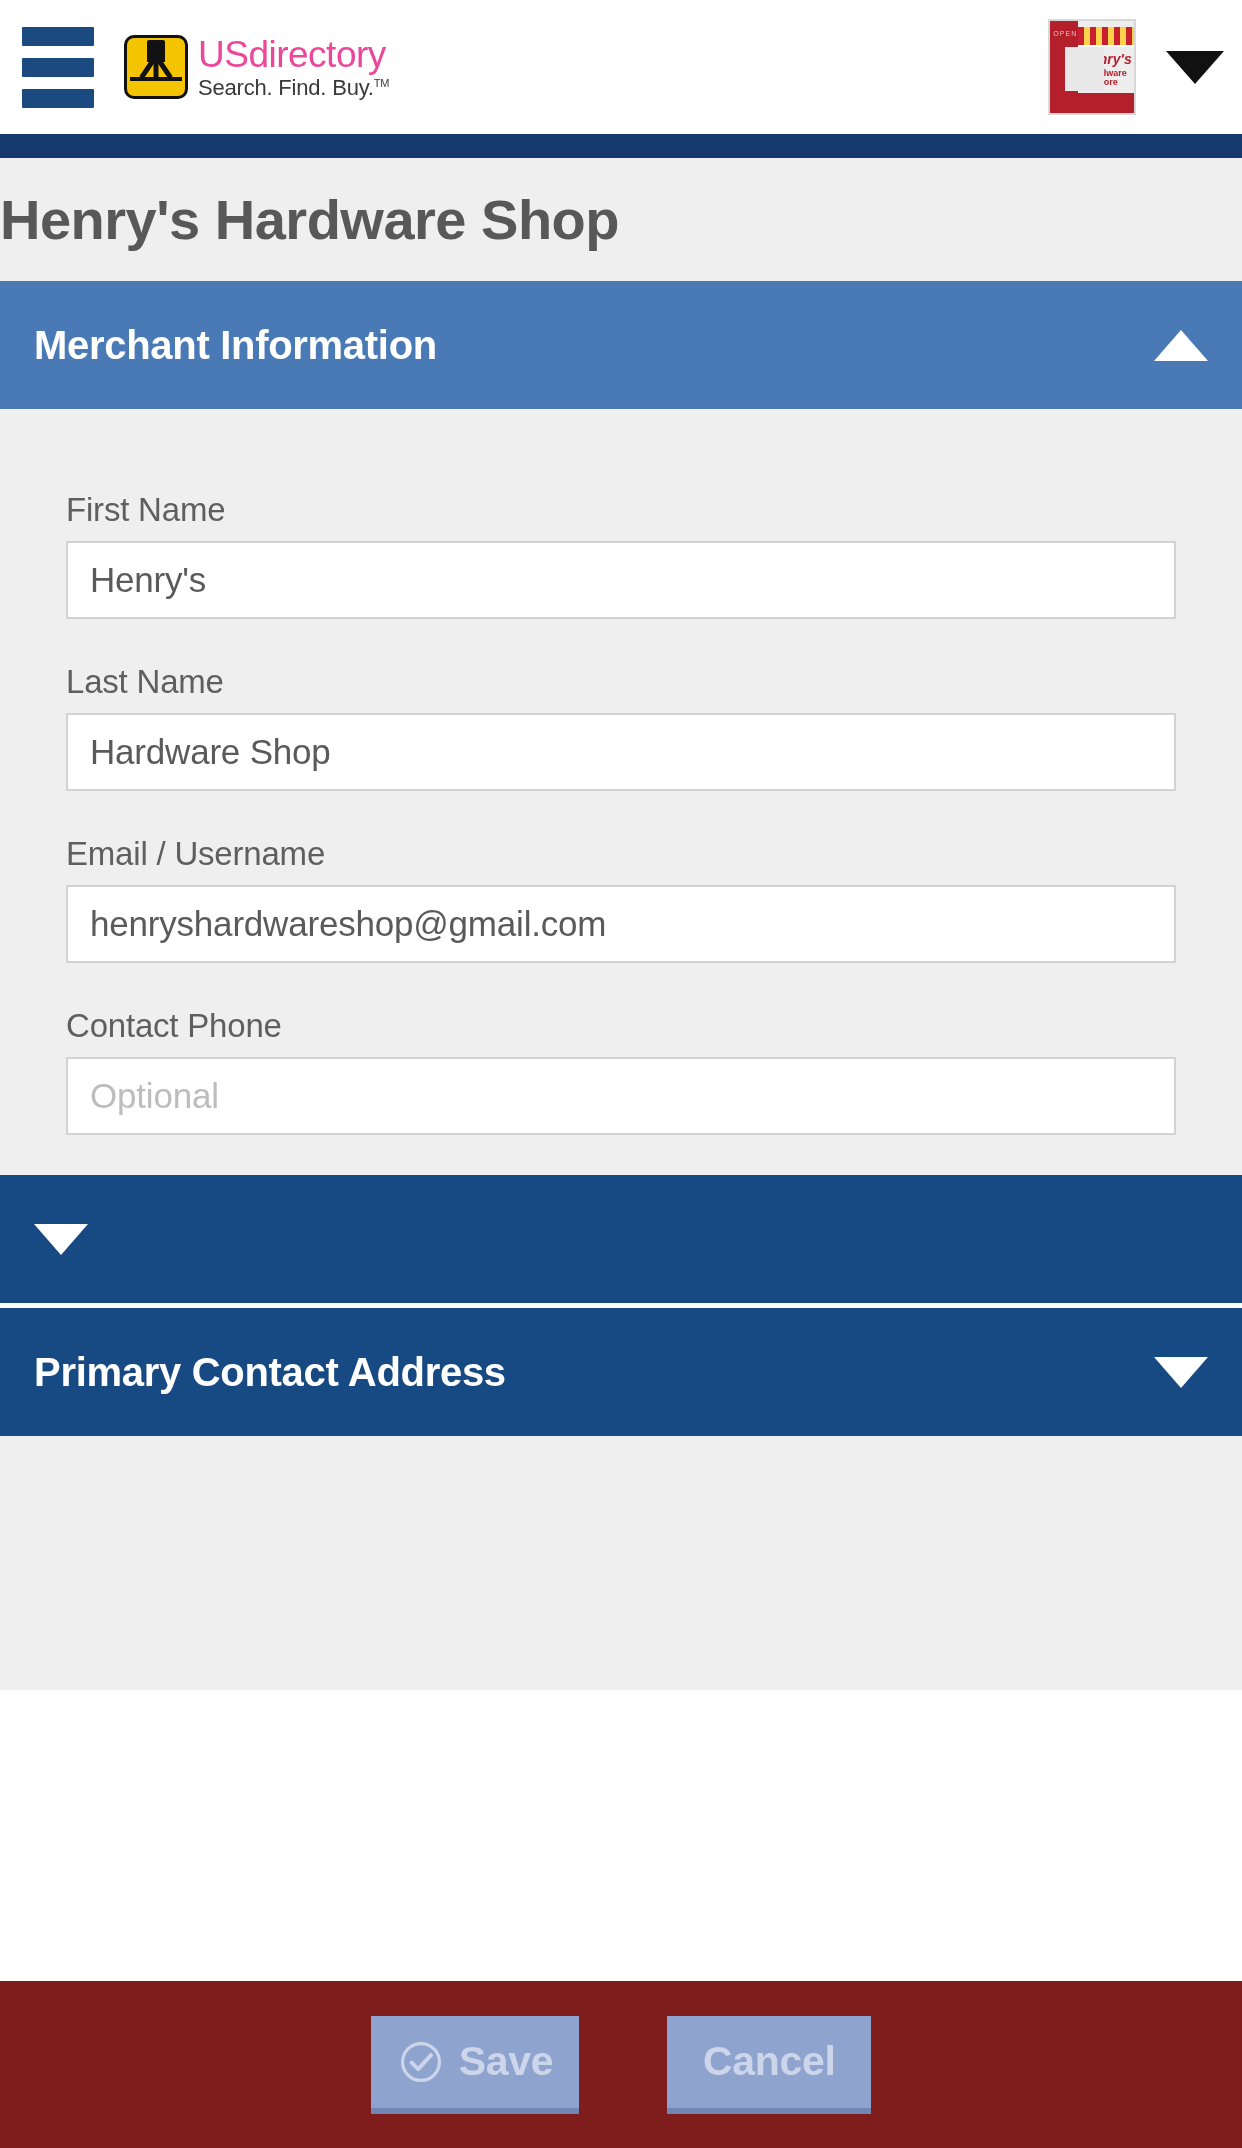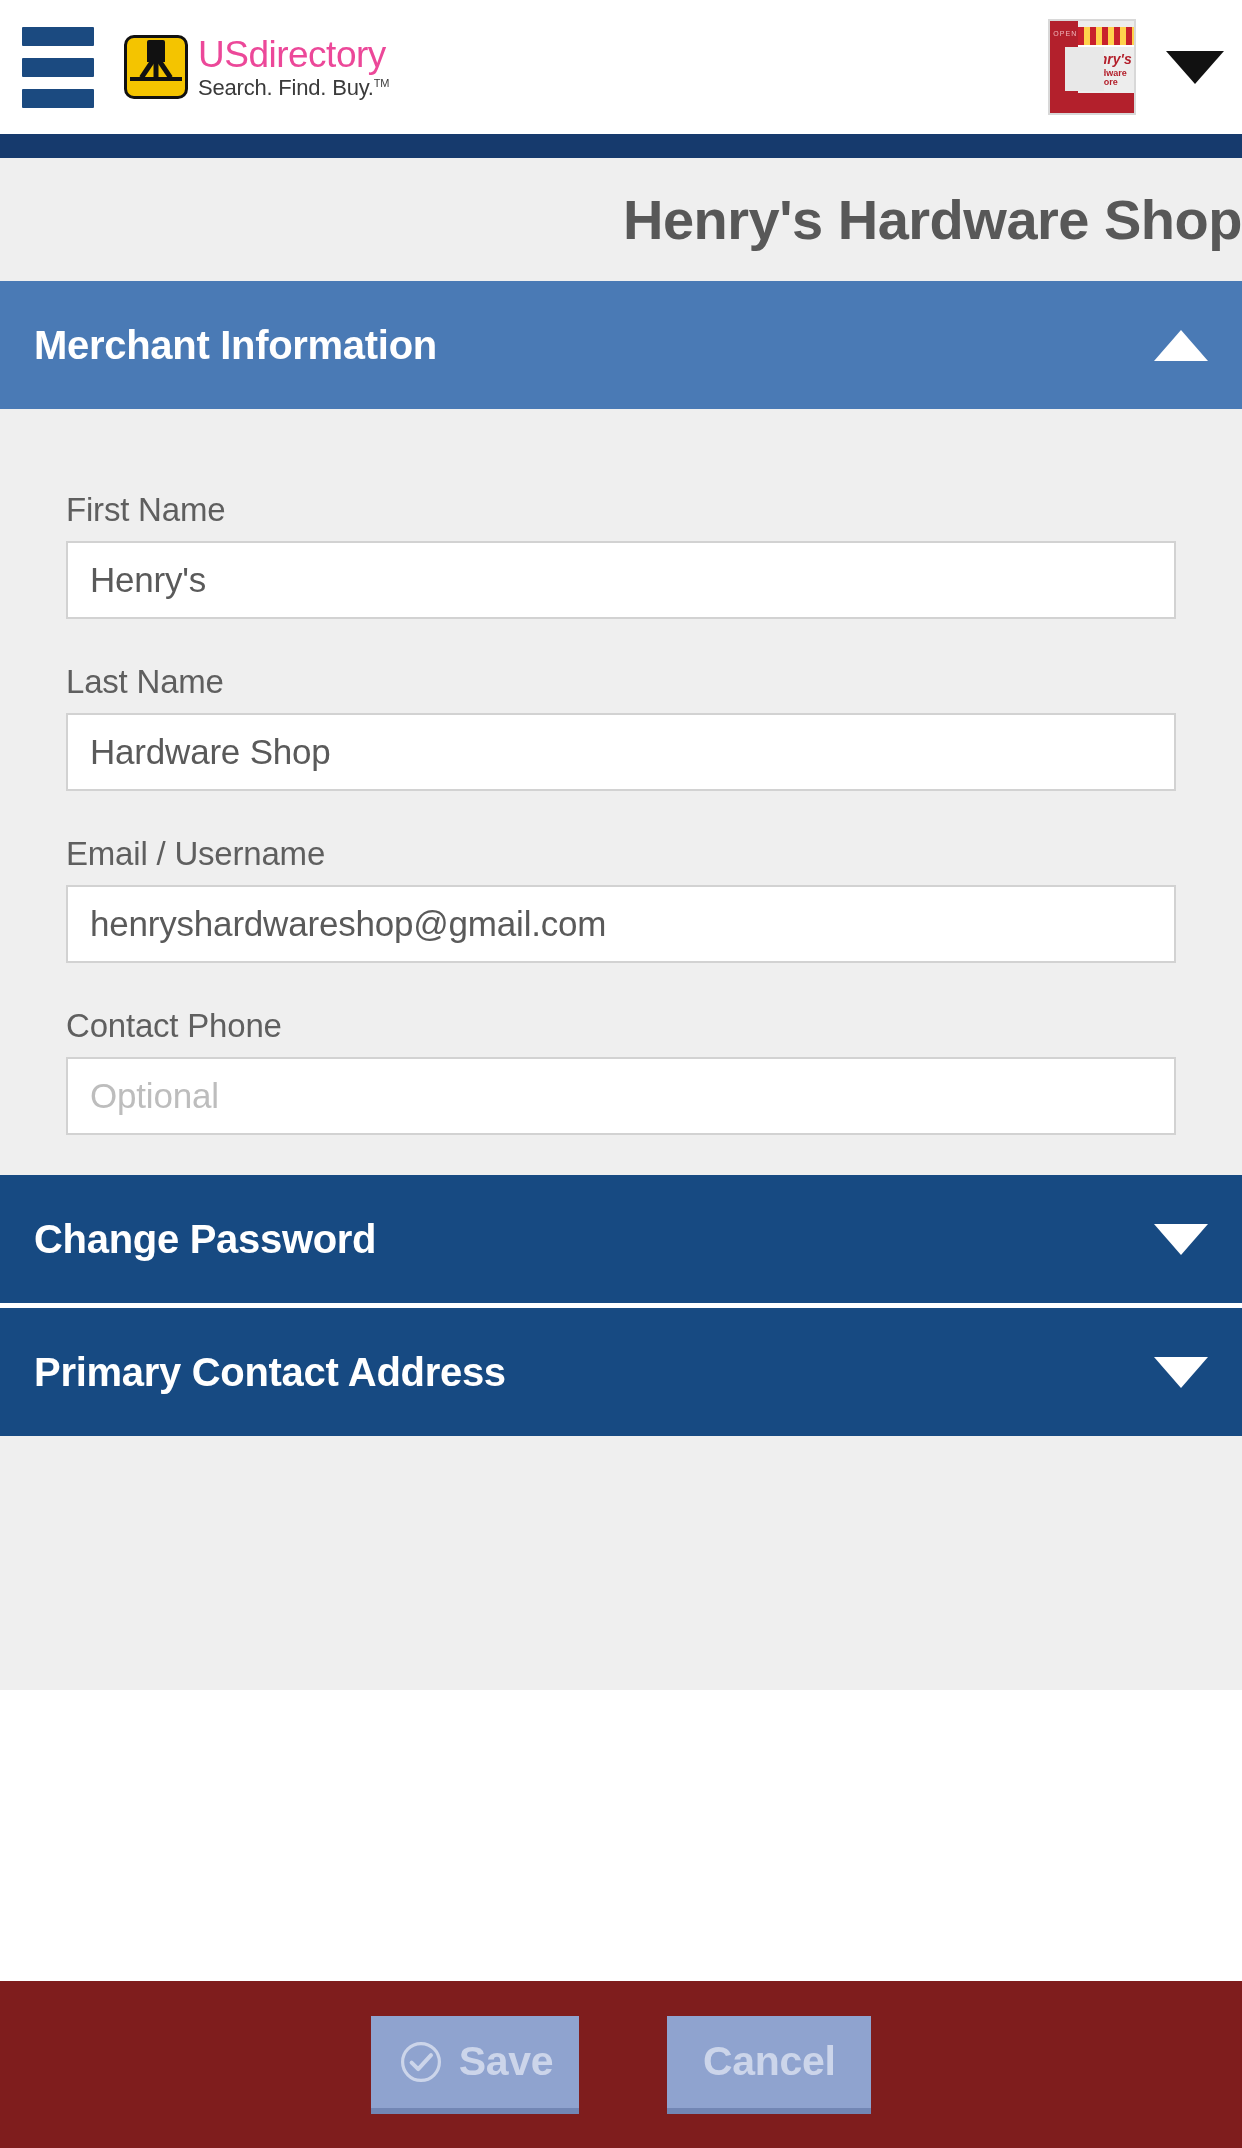--- a/index.html
+++ b/index.html
@@ -189,21 +189,21 @@
     height: 24px;
     background: #163a6d;
   }
 
   
   .page-title-wrap {
     background: #efefef;
     height: 123px;
     display: flex;
     align-items: center;
-    justify-content: flex-end;
+    justify-content: flex-start;
   }
   .page-title {
     font-size: 56px;
     font-weight: bold;
     color: #585858;
     letter-spacing: -0.5px;
   }
 
   
   .section-header {
@@ -381,21 +381,20 @@
   </div>
 
   <div class="field">
     <div class="field-label">Contact Phone</div>
     <div class="field-input placeholder">Optional</div>
   </div>
 
 </div>
 
 <div class="section-header closed">
-  <div class="section-title">Change Password</div>
   <div class="caret-dn"></div>
 </div>
 
 <div class="section-divider"></div>
 
 <div class="section-header closed">
   <div class="section-title">Primary Contact Address</div>
   <div class="caret-dn"></div>
 </div>
 

